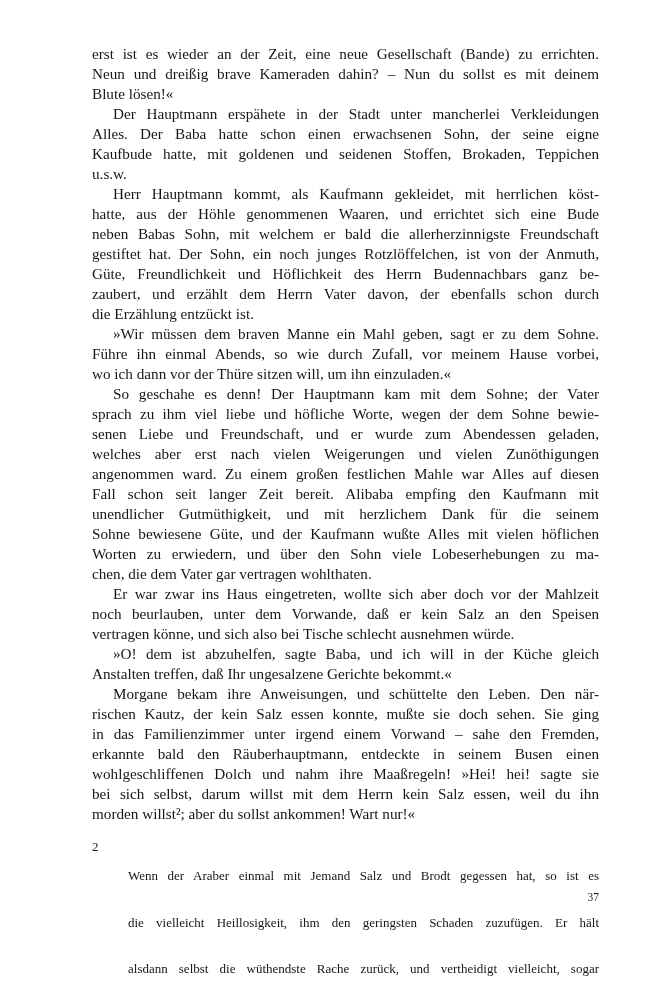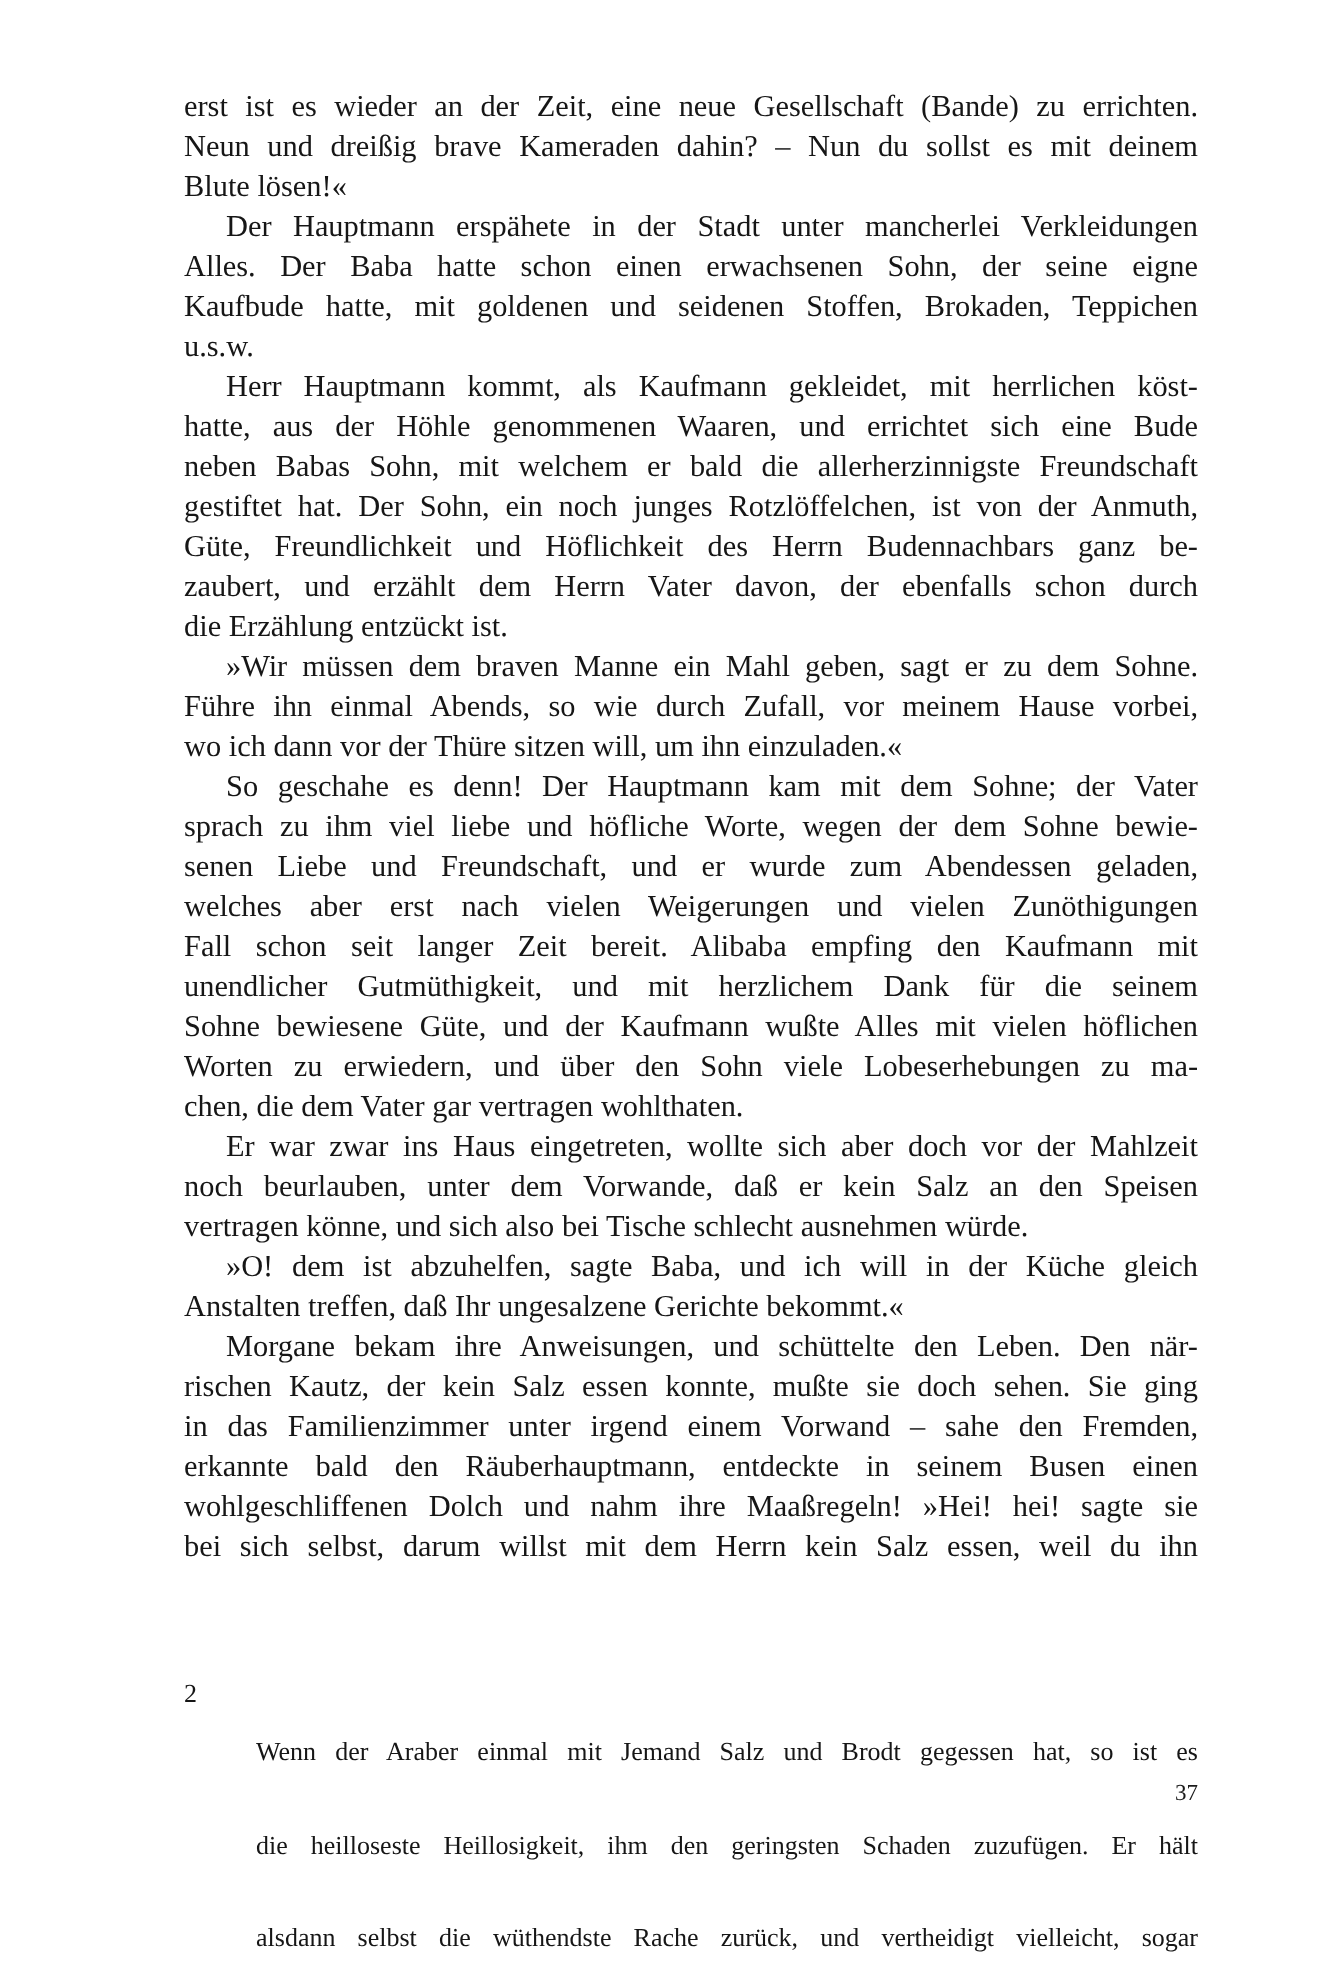--- a/index.html
+++ b/index.html
@@ -95,20 +95,21 @@
       <div class="para">
         <div class="line first-indent">»Wir müssen dem braven Manne ein Mahl geben, sagt er zu dem Sohne.</div>
         <div class="line">Führe ihn einmal Abends, so wie durch Zufall, vor meinem Hause vorbei,</div>
         <div class="line last">wo ich dann vor der Thüre sitzen will, um ihn einzuladen.«</div>
       </div>
       <div class="para">
         <div class="line first-indent">So geschahe es denn! Der Hauptmann kam mit dem Sohne; der Vater</div>
         <div class="line">sprach zu ihm viel liebe und höfliche Worte, wegen der dem Sohne bewie-</div>
         <div class="line">senen Liebe und Freundschaft, und er wurde zum Abendessen geladen,</div>
         <div class="line">welches aber erst nach vielen Weigerungen und vielen Zunöthigungen</div>
+        <div class="line">angenommen ward. Zu einem großen festlichen Mahle war Alles auf diesen</div>
         <div class="line">Fall schon seit langer Zeit bereit. Alibaba empfing den Kaufmann mit</div>
         <div class="line">unendlicher Gutmüthigkeit, und mit herzlichem Dank für die seinem</div>
         <div class="line">Sohne bewiesene Güte, und der Kaufmann wußte Alles mit vielen höflichen</div>
         <div class="line">Worten zu erwiedern, und über den Sohn viele Lobeserhebungen zu ma-</div>
         <div class="line last">chen, die dem Vater gar vertragen wohlthaten.</div>
       </div>
       <div class="para">
         <div class="line first-indent">Er war zwar ins Haus eingetreten, wollte sich aber doch vor der Mahlzeit</div>
         <div class="line">noch beurlauben, unter dem Vorwande, daß er kein Salz an den Speisen</div>
         <div class="line last">vertragen könne, und sich also bei Tische schlecht ausnehmen würde.</div>
@@ -117,28 +118,29 @@
         <div class="line first-indent">»O! dem ist abzuhelfen, sagte Baba, und ich will in der Küche gleich</div>
         <div class="line last">Anstalten treffen, daß Ihr ungesalzene Gerichte bekommt.«</div>
       </div>
       <div class="para">
         <div class="line first-indent">Morgane bekam ihre Anweisungen, und schüttelte den Leben. Den när-</div>
         <div class="line">rischen Kautz, der kein Salz essen konnte, mußte sie doch sehen. Sie ging</div>
         <div class="line">in das Familienzimmer unter irgend einem Vorwand – sahe den Fremden,</div>
         <div class="line">erkannte bald den Räuberhauptmann, entdeckte in seinem Busen einen</div>
         <div class="line">wohlgeschliffenen Dolch und nahm ihre Maaßregeln! »Hei! hei! sagte sie</div>
         <div class="line">bei sich selbst, darum willst mit dem Herrn kein Salz essen, weil du ihn</div>
+        <div class="line last">morden willst²; aber du sollst ankommen! Wart nur!«</div>
       </div>
     </div>
 
   <div class="footnote">
     <div class="footnote-marker">2</div>
     <div class="footnote-body">
         <div class="fline">Wenn der Araber einmal mit Jemand Salz und Brodt gegessen hat, so ist es</div>
-        <div class="fline">die heilloseste Heillosigkeit, ihm den geringsten Schaden zuzufügen. Er hält</div>
+        <div class="fline">die vielleicht Heillosigkeit, ihm den geringsten Schaden zuzufügen. Er hält</div>
         <div class="fline">alsdann selbst die wüthendste Rache zurück, und vertheidigt vielleicht, sogar</div>
         <div class="fline last">mit seinem Leben, den Andern.</div>
       </div>
   </div>
 
   <div class="page-number">37</div>
 
 </div>
 
 </body></html>

